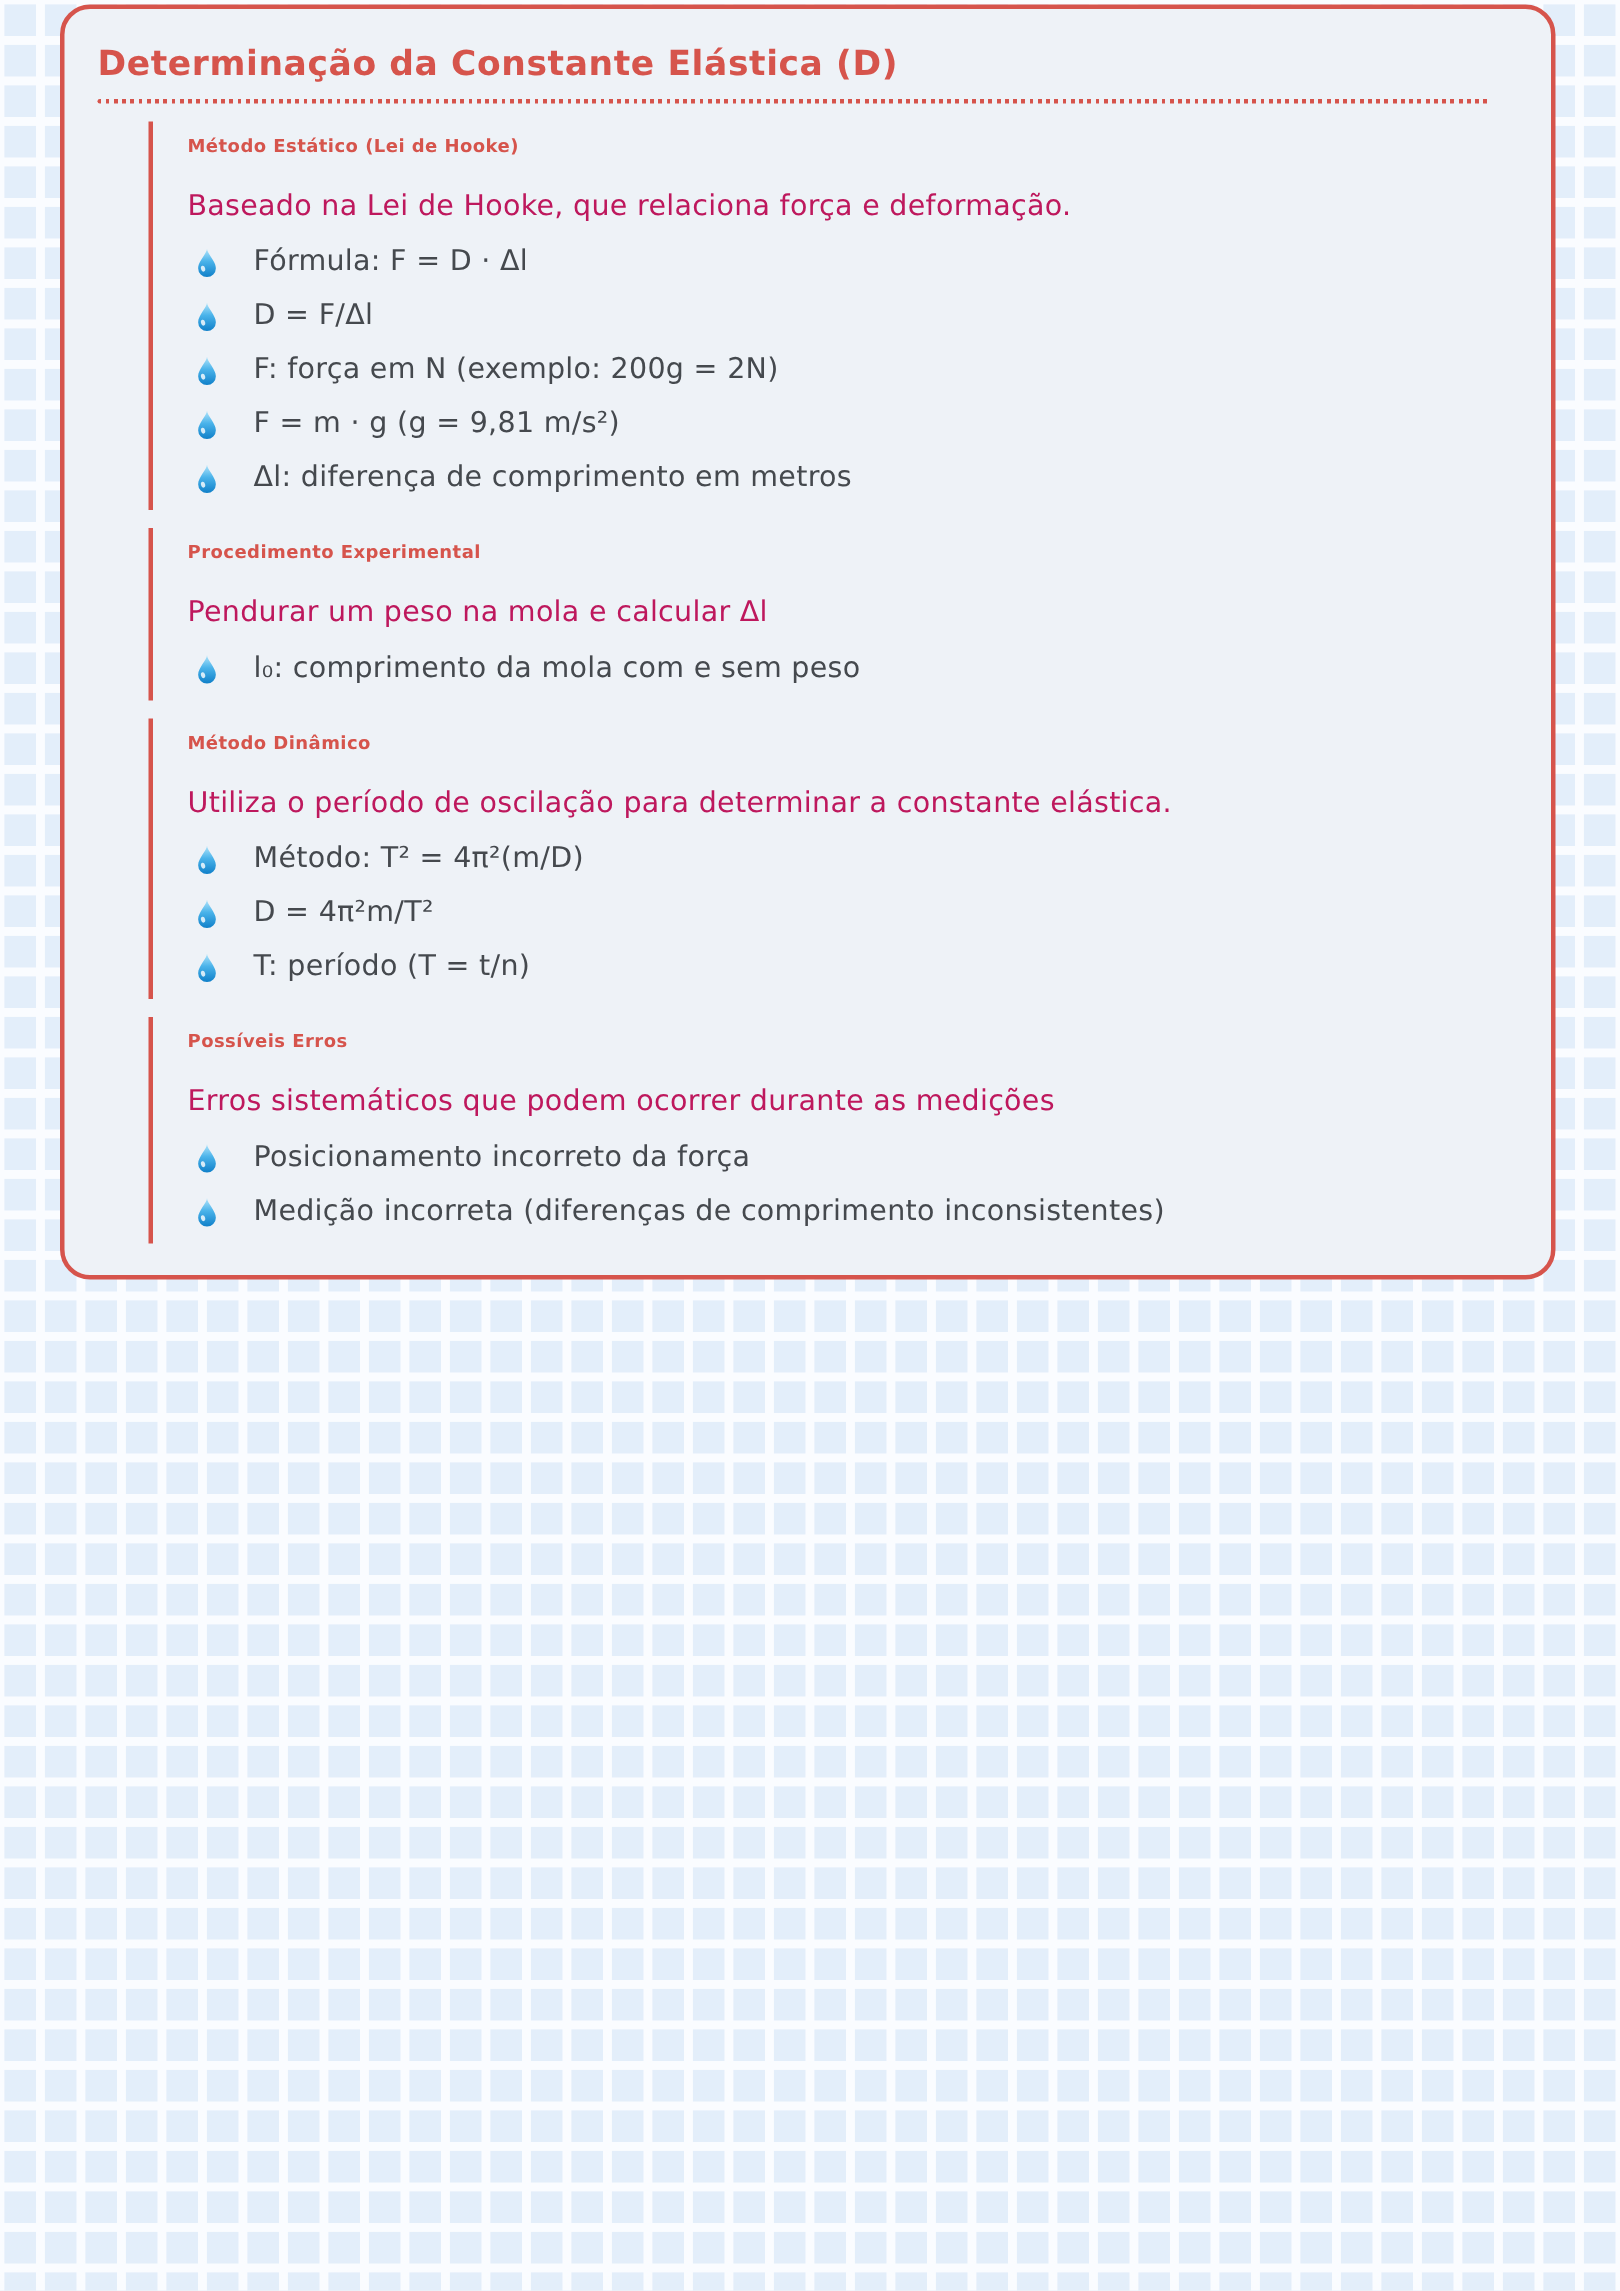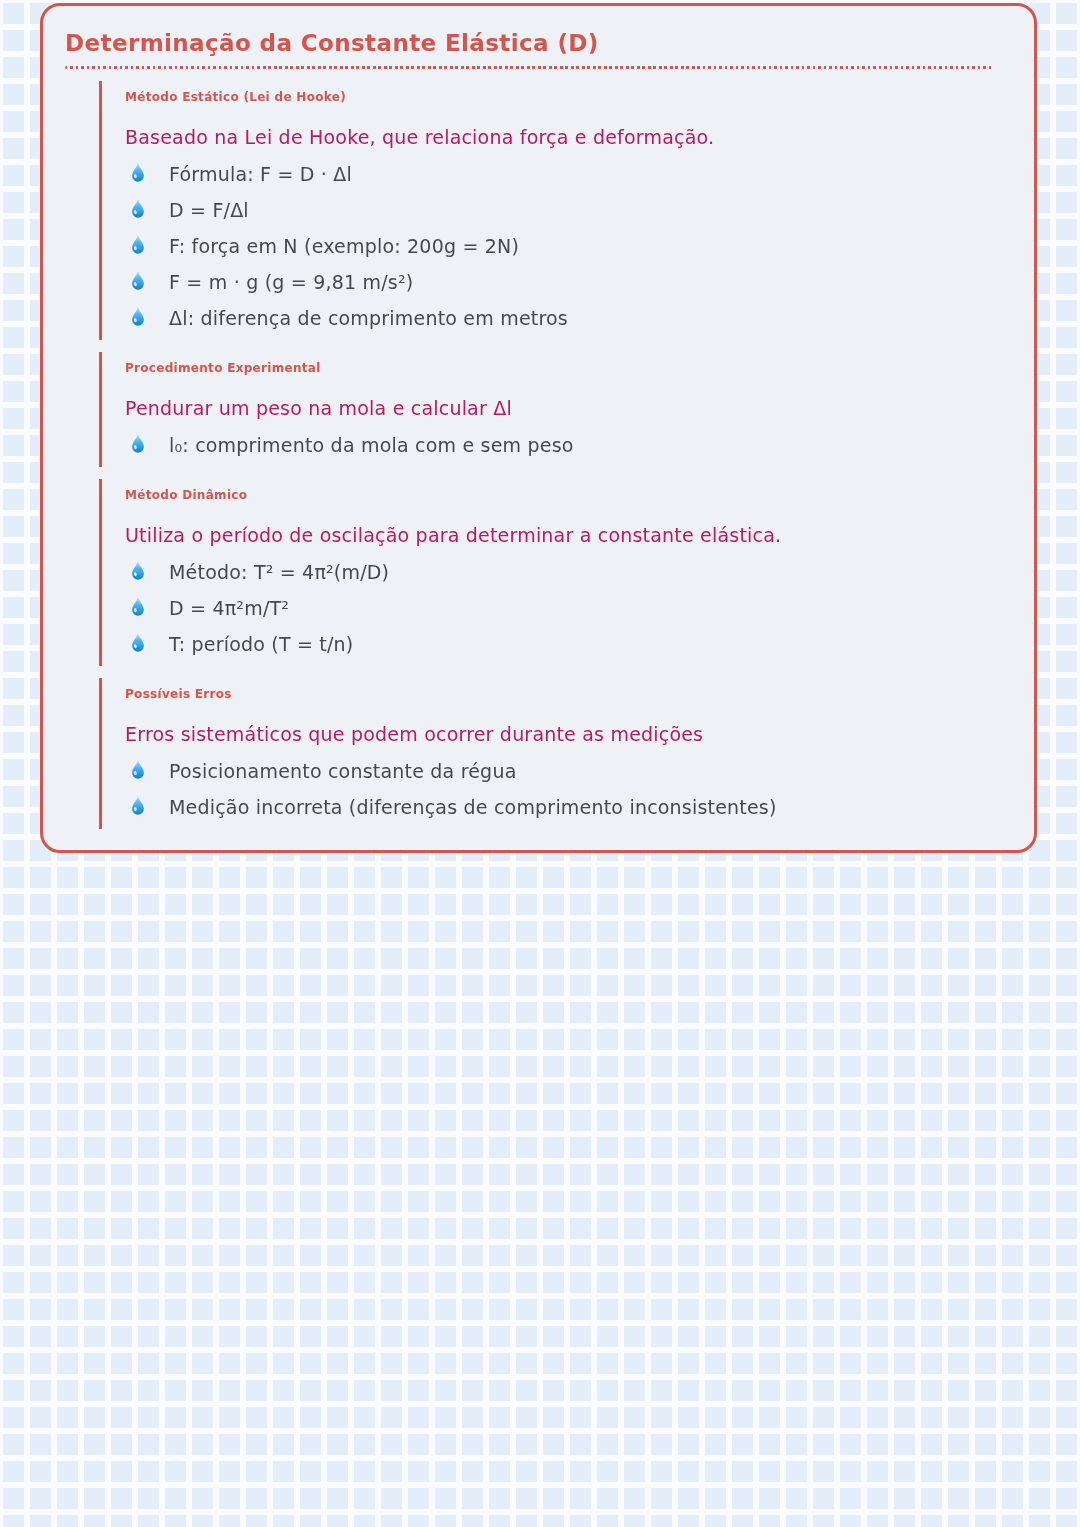--- a/index.html
+++ b/index.html
@@ -57,21 +57,21 @@
   }
   .section-intro {
     font-size: 19px;
     line-height: 26px;
     color: #be185d;
     letter-spacing: 0.2px;
     margin: 0;
   }
   .bullet {
     display: flex;
-    align-items: flex-start;
+    align-items: flex-end;
     margin-top: 12px;
   }
   .bullet-icon {
     width: 16px;
     height: 21px;
     margin-left: 5px;
     flex: 0 0 auto;
   }
   .bullet-text {
     margin-left: 23px;
@@ -191,21 +191,21 @@
 
   <div class="section">
     <h3 class="section-title">Possíveis Erros</h3>
     <p class="section-intro">Erros sistemáticos que podem ocorrer durante as medições</p>
     <div>
   <div class="bullet">
     <svg class="bullet-icon" viewBox="0 0 24 32">
       <path d="M12 1 C12 6 3 14 3 21 a9 9 0 0 0 18 0 C21 14 12 6 12 1 Z" fill="url(#dropGrad)"></path>
       <ellipse cx="8.0" cy="21.5" rx="2.1" ry="3.1" fill="#ffffff" opacity="0.8" transform="rotate(-16 8 21.5)"></ellipse>
     </svg>
-    <span class="bullet-text">Posicionamento constante da régua</span>
+    <span class="bullet-text">Posicionamento incorreto da força</span>
   </div>
 
   <div class="bullet">
     <svg class="bullet-icon" viewBox="0 0 24 32">
       <path d="M12 1 C12 6 3 14 3 21 a9 9 0 0 0 18 0 C21 14 12 6 12 1 Z" fill="url(#dropGrad)"></path>
       <ellipse cx="8.0" cy="21.5" rx="2.1" ry="3.1" fill="#ffffff" opacity="0.8" transform="rotate(-16 8 21.5)"></ellipse>
     </svg>
     <span class="bullet-text">Medição incorreta (diferenças de comprimento inconsistentes)</span>
   </div>
 </div>

